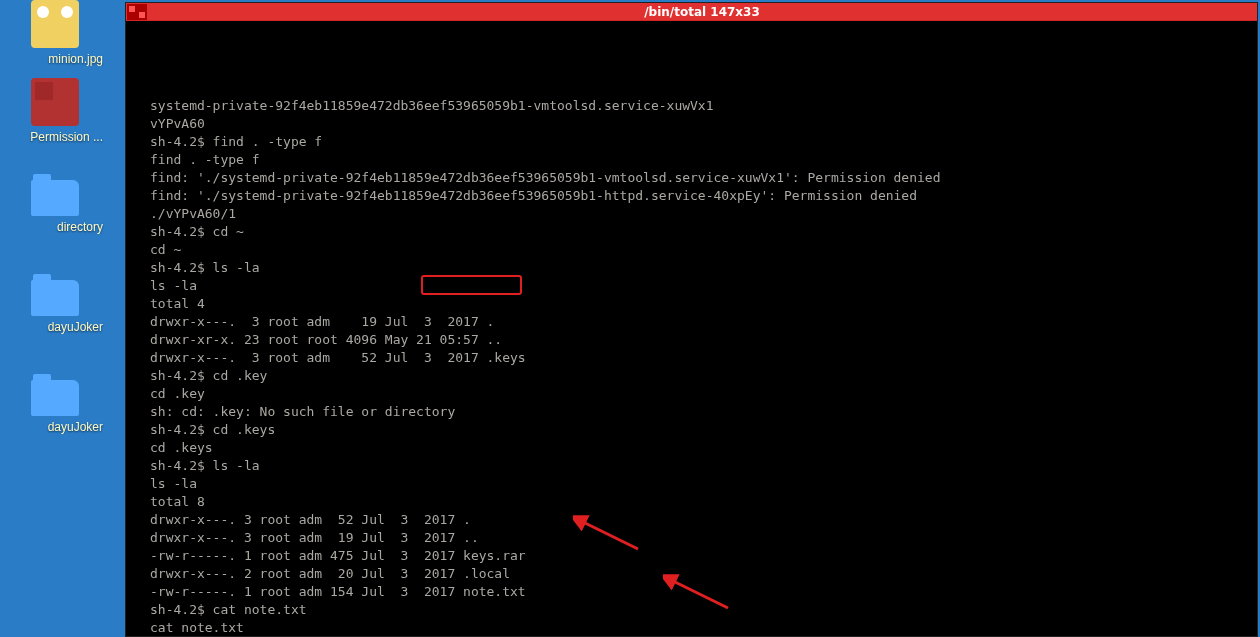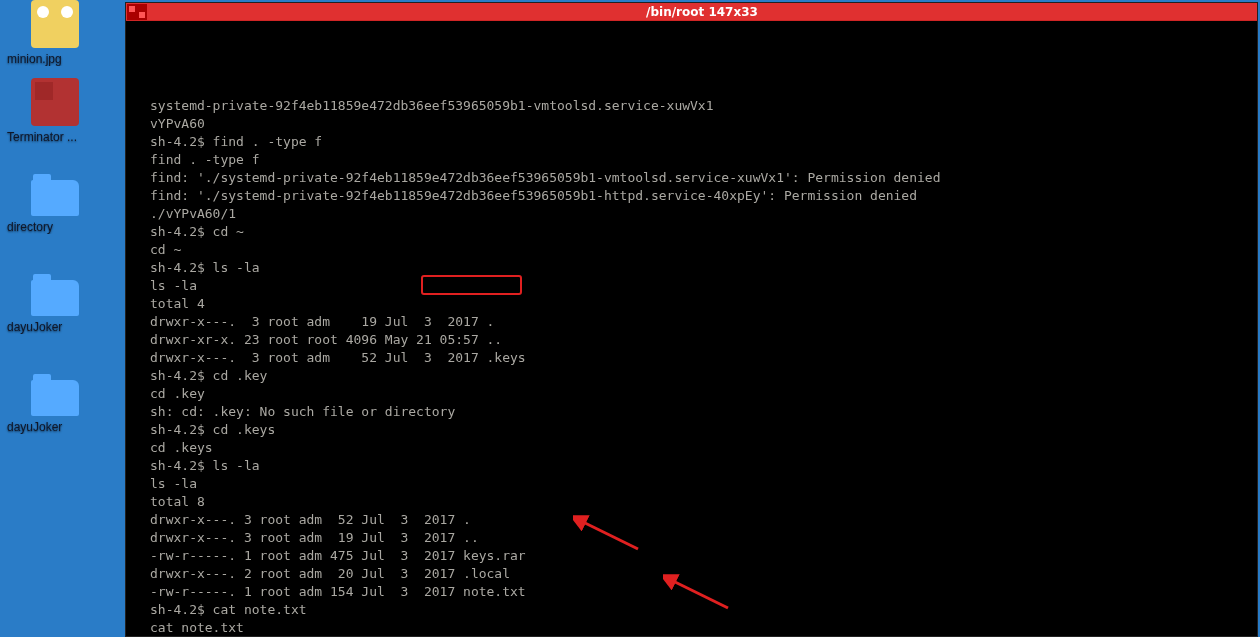--- a/index.html
+++ b/index.html
@@ -15,22 +15,22 @@
     .desktop {
       position: absolute;
       left: 0; top: 0;
       width: 110px;
       height: 637px;
       background: #2a7cc7;
     }
     .desktop-icon {
       position: absolute;
       width: 100px;
-      text-align: left;
-      color: #0f172a;
+      text-align: right;
+      color: #fef9c3;
       font-family: sans-serif;
       font-size: 12px;
       left: 5px;
     }
     .desktop-icon .ico {
       width: 48px; height: 48px;
       margin: 0 auto 4px;
       background: #4a9eff;
       border-radius: 4px;
       display: flex;
@@ -112,40 +112,40 @@
 </head>
 <body>
 
 <div class="desktop">
   <div class="desktop-icon" style="top:0px;">
     <div class="ico img-file"></div>
     <div class="lbl">minion.jpg</div>
   </div>
   <div class="desktop-icon" style="top:78px;">
     <div class="ico red-win"></div>
-    <div class="lbl">Terminator ...</div>
+    <div class="lbl">Permission ...</div>
   </div>
   <div class="desktop-icon" style="top:174px;">
     <div class="ico folder"></div>
     <div class="lbl">directory</div>
   </div>
   <div class="desktop-icon" style="top:274px;">
     <div class="ico folder"></div>
     <div class="lbl">dayuJoker</div>
   </div>
   <div class="desktop-icon" style="top:374px;">
     <div class="ico folder"></div>
     <div class="lbl">dayuJoker</div>
   </div>
 </div>
 
 <div class="terminal">
   <div class="titlebar">
     <div class="title-sys"></div>
-    <div class="title-text">/bin/root 147x33</div>
+    <div class="title-text">/bin/total 147x33</div>
   </div>
   <div class="termbody" id="termbody">
     
     
     <span class="line">systemd-private-92f4eb11859e472db36eef53965059b1-vmtoolsd.service-xuwVx1</span><span class="line">vYPvA60</span><span class="line">sh-4.2$ find . -type f</span><span class="line">find . -type f</span><span class="line">find: './systemd-private-92f4eb11859e472db36eef53965059b1-vmtoolsd.service-xuwVx1': Permission denied</span><span class="line">find: './systemd-private-92f4eb11859e472db36eef53965059b1-httpd.service-40xpEy': Permission denied</span><span class="line">./vYPvA60/1</span><span class="line">sh-4.2$ cd ~</span><span class="line">cd ~</span><span class="line">sh-4.2$ ls -la</span><span class="line">ls -la</span><span class="line">total 4</span><span class="line">drwxr-x---.  3 root adm    19 Jul  3  2017 .</span><span class="line">drwxr-xr-x. 23 root root 4096 May 21 05:57 ..</span><span class="line">drwxr-x---.  3 root adm    52 Jul  3  2017 .keys</span><span class="line">sh-4.2$ cd .key</span><span class="line">cd .key</span><span class="line">sh: cd: .key: No such file or directory</span><span class="line">sh-4.2$ cd .keys</span><span class="line">cd .keys</span><span class="line">sh-4.2$ ls -la</span><span class="line">ls -la</span><span class="line">total 8</span><span class="line">drwxr-x---. 3 root adm  52 Jul  3  2017 .</span><span class="line">drwxr-x---. 3 root adm  19 Jul  3  2017 ..</span><span class="line">-rw-r-----. 1 root adm 475 Jul  3  2017 keys.rar</span><span class="line">drwxr-x---. 2 root adm  20 Jul  3  2017 .local</span><span class="line">-rw-r-----. 1 root adm 154 Jul  3  2017 note.txt</span><span class="line">sh-4.2$ cat note.txt</span><span class="line">cat note.txt</span><div class="anno-box" id="anno-box" style="left: 294.6px; top: 254px; width: 101.4px; height: 20px;"></div>
     <div class="arrow" id="arrow1" style="left: 400px; top: 475px;">
       <svg viewBox="0 0 70 40">
           <defs>
             <marker id="ah1" markerWidth="6" markerHeight="6" refX="1" refY="3" orient="auto">
               <path d="M0,0 L6,3 L0,6 Z" fill="#e02020"></path>

